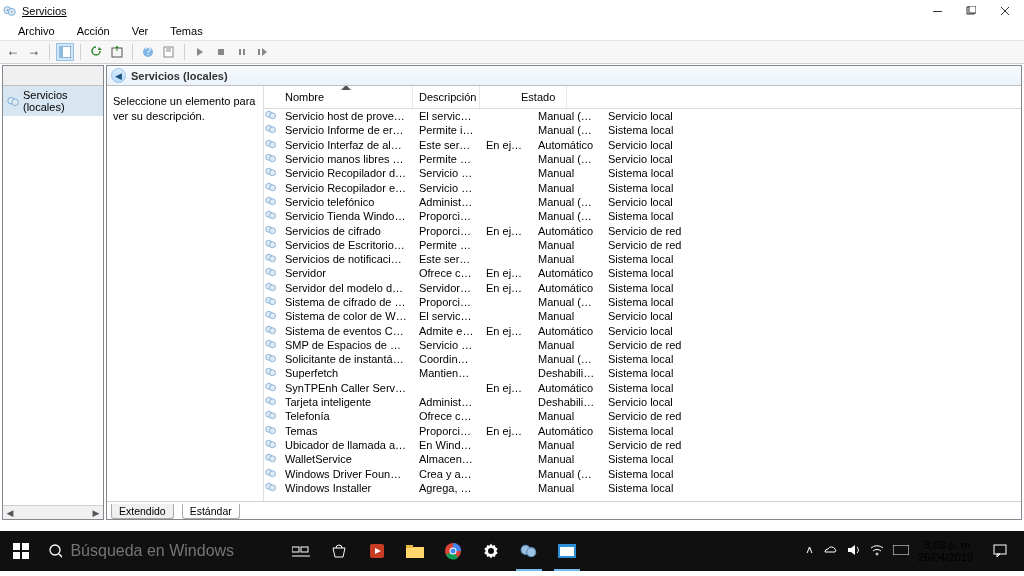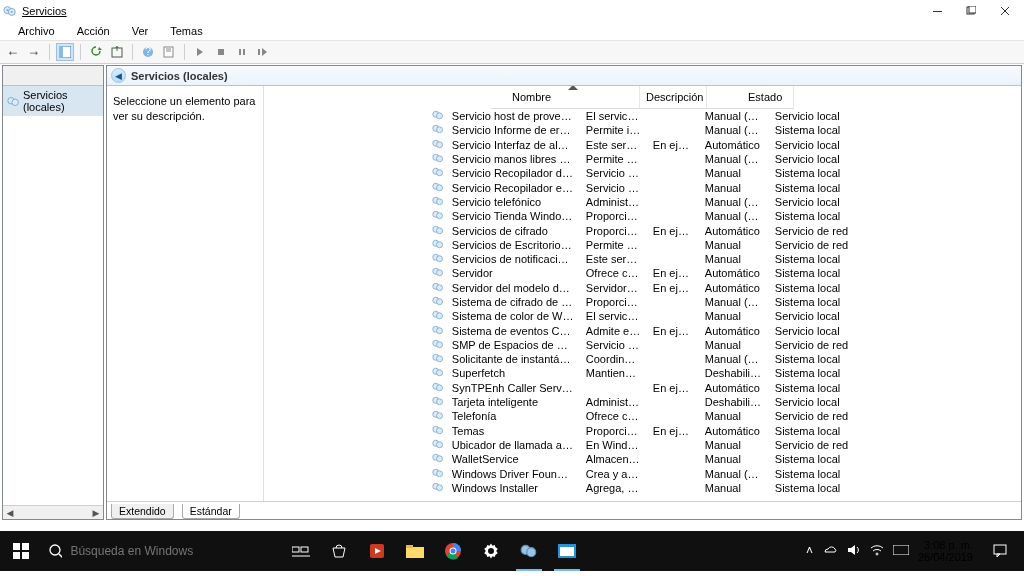--- a/index.html
+++ b/index.html
@@ -34,21 +34,21 @@
 
 .right-pane { flex:1; border:1px solid #828790; margin:1px 2px 1px 2px; display:flex; flex-direction:column; }
 .pane-head { height:20px; border-bottom:1px solid #c0c0c0; background:linear-gradient(#f8fbfe,#eaf2fb); display:flex; align-items:center; gap:5px; padding:0 4px; }
 .pane-head .back-circle { width:15px; height:15px; border-radius:50%; border:1px solid #9ec3e6; background:linear-gradient(#d7ecff,#b8dbfb); display:flex; align-items:center; justify-content:center; color:#1b557d; font-size:9px; }
 .pane-head .label { font-weight:600; color:#333; }
 
 .content { flex:1; display:flex; overflow:hidden; }
 .desc-pane { width:157px; padding:8px 6px 8px 6px; border-right:1px solid #e0e0e0; }
 .desc-pane .text { font-size:11px; line-height:1.35; }
 
-.grid { flex:1; display:flex; flex-direction:column; overflow:hidden;align-items:center; }
+.grid { flex:1; display:flex; flex-direction:column; overflow:hidden; }
 .grid-head { display:flex; border-bottom:1px solid #dadada; }
 .gh { padding:5px 6px 5px 6px; font-weight:400; border-right:1px solid #e8e8e8; position:relative; }
 .gh.sort-asc::after { content:""; position:absolute; top:-1px; left:50%; margin-left:-5px; border-left:5px solid transparent; border-right:5px solid transparent; border-bottom:5px solid #555; }
 .gh.c0{width:15px;border:none;} .gh.c1{width:134px;} .gh.c2{width:67px;} .gh.c3{width:52px;margin-left:35px;} .gh.c4{width:70px;} .gh.c5{flex:1;}
 .grid-body { flex:1; overflow:hidden; }
 .row { display:flex; align-items:center; height:14.3px; }
 .cell { padding:0 6px 0 6px; overflow:hidden; white-space:nowrap; text-overflow:ellipsis; font-size:11px; }
 .cell.c0{width:15px;padding:0 1px;} .cell.c1{width:134px;} .cell.c2{width:67px;} .cell.c3{width:52px;} .cell.c4{width:70px;} .cell.c5{flex:1;}
 .svc-icon { width:12px; height:12px; display:inline-block; }
 
@@ -57,21 +57,21 @@
 .tab { border:1px solid #aaa; border-top:none; padding:1px 7px; font-size:10.5px; background:#f0f0f0; border-radius:0 0 3px 3px; }
 .tab.active { background:#fff; }
 
 
 .status { height:10px; }
 
 
 .taskbar { height:40px; background:#101010; display:flex; align-items:center; color:#fff; }
 .start { width:42px; height:40px; display:flex; align-items:center; justify-content:center; }
 .search { flex:0 0 240px; height:40px; display:flex; align-items:center; padding:0 6px; }
-.search input { background:transparent; border:none; color:#999; font-size:12px; width:100%; outline:none; }
+.search input { background:transparent; border:none; color:#999; font-size:16px; width:100%; outline:none; }
 .task-icons { display:flex; height:40px; align-items:center; }
 .ti { width:38px; height:40px; display:flex; align-items:center; justify-content:center; position:relative; }
 .ti.active::after { content:""; position:absolute; bottom:0; left:6px; right:6px; height:2px; background:#76b9ed; }
 .tray { margin-left:auto; display:flex; align-items:center; gap:9px; padding:0 6px; color:#fff; font-size:10px; }
 .tray .clock { text-align:right; line-height:1.1; font-size:10px; }
 .tray .ico { color:#fff; font-size:12px; }
 .notif { width:36px; height:40px; display:flex; align-items:center; justify-content:center; }
 
 svg.gear-svg path, svg.gear-svg circle { fill:#fff; }
 </style>

